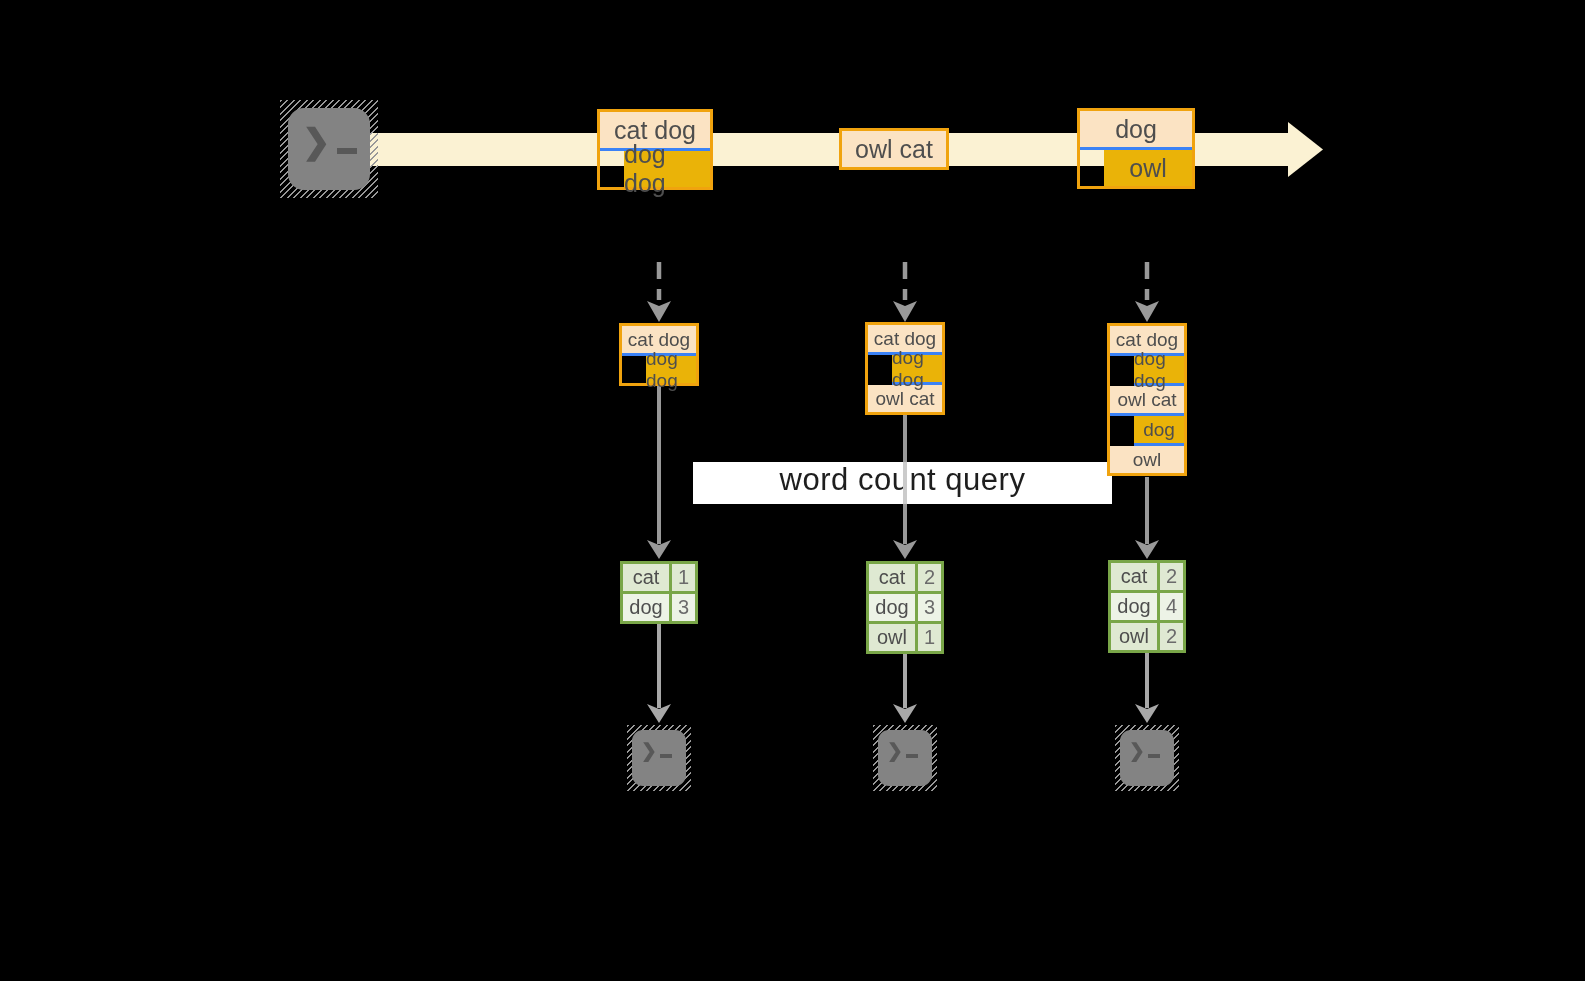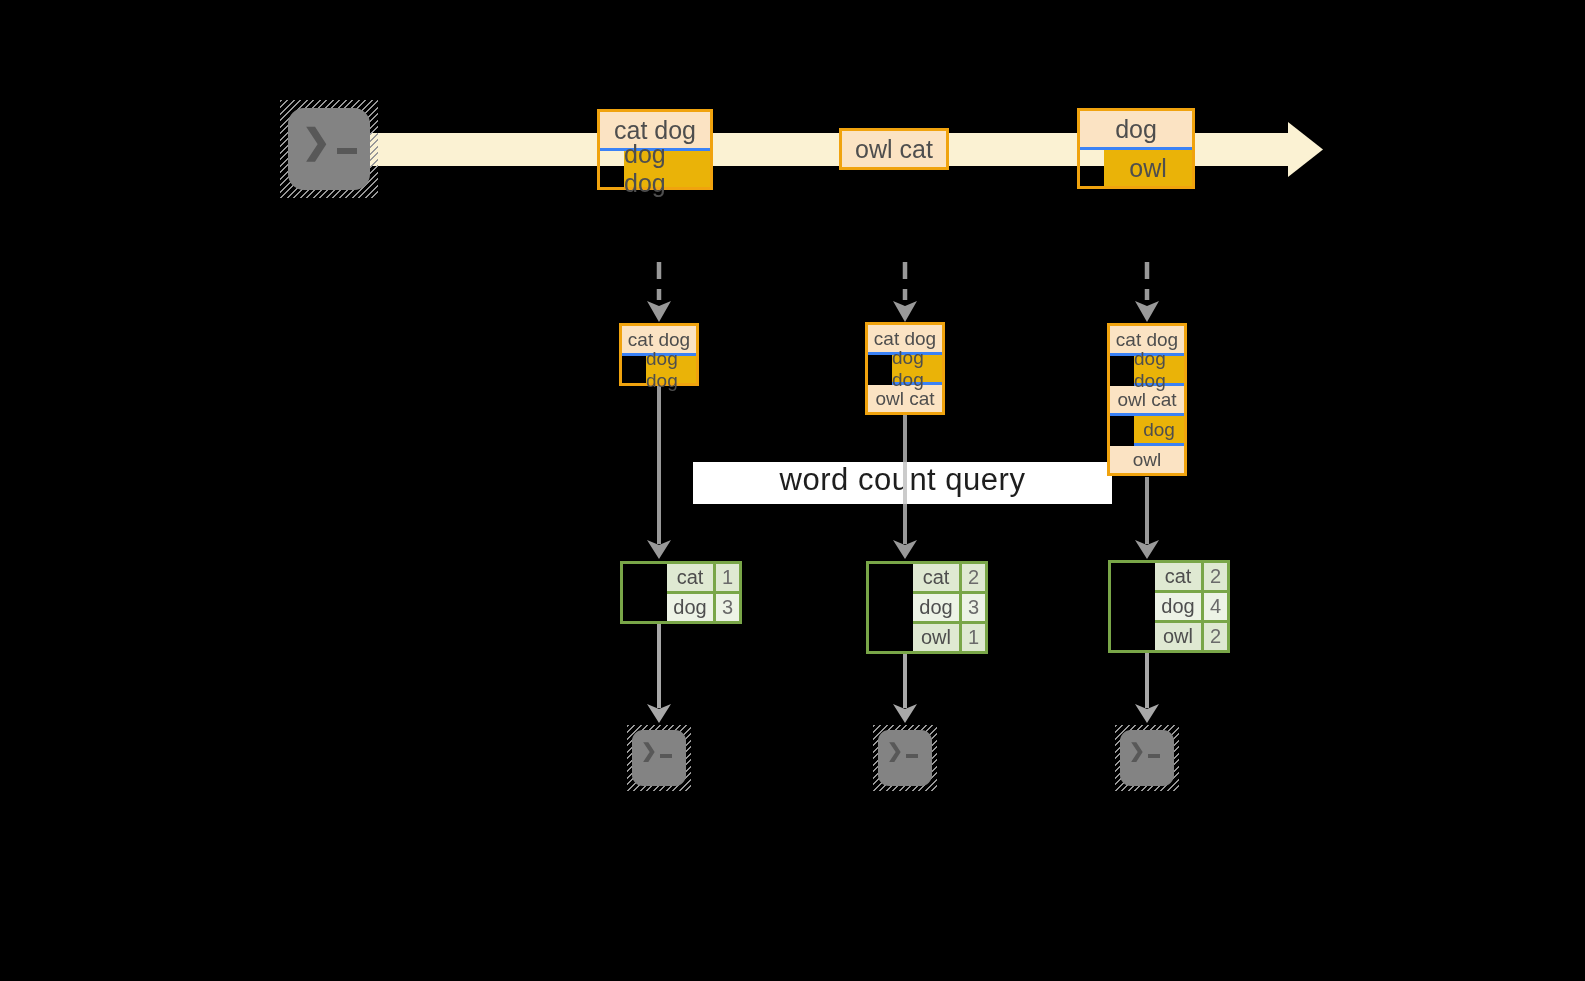--- a/index.html
+++ b/index.html
@@ -65,21 +65,20 @@
   .gtable {
     position: absolute;
     z-index: 3;
     border: 3px solid #79a648;
     box-sizing: border-box;
   }
   .gtable .grow {
     display: flex;
     height: 27px;
     border-bottom: 3px solid #79a648;
-    margin-left: 44px;
   }
   .gtable .grow:last-child { border-bottom: none; }
   .gtable .gcell {
     display: flex;
     align-items: center;
     justify-content: center;
     font-size: 20px;
     color: #4e4e4e;
   }
   .gtable .gword { width: 46px; border-right: 3px solid #79a648; }

